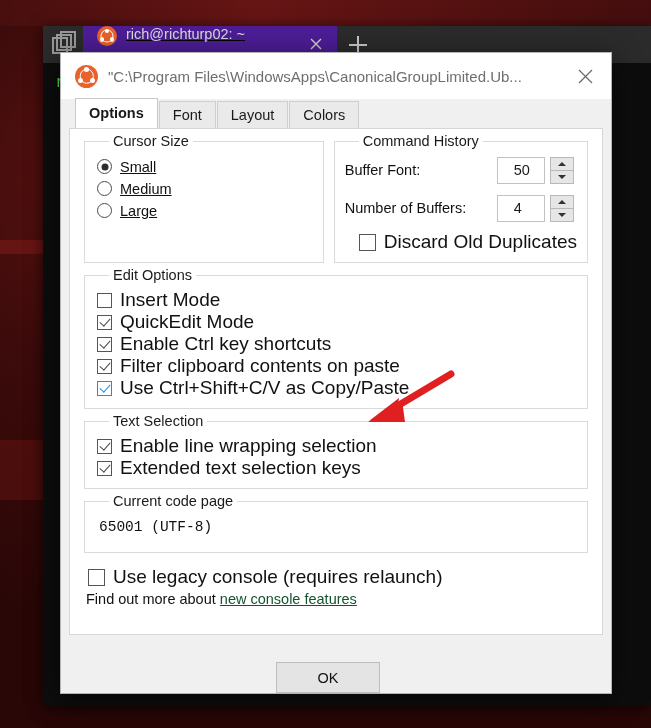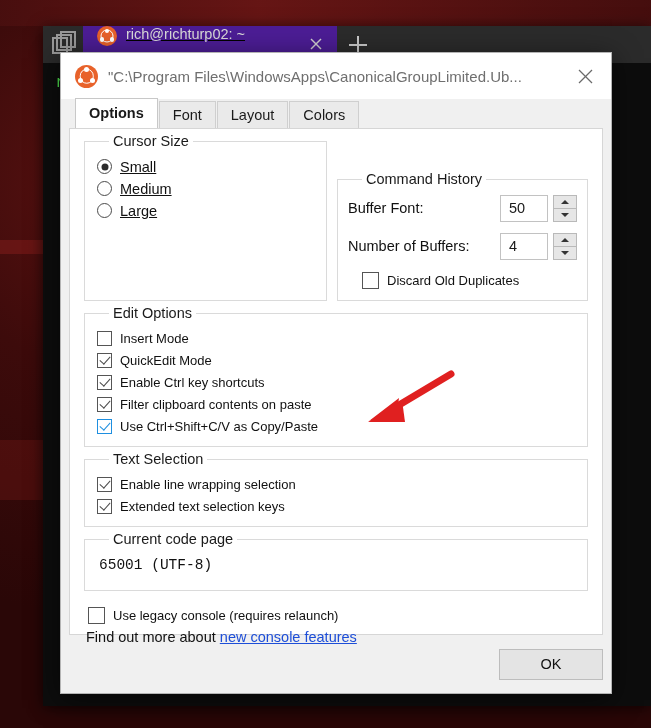--- a/index.html
+++ b/index.html
@@ -159,21 +159,21 @@
   }
   .group > .legend {
     position: absolute; top: -9px; left: 24px;
     background: #ffffff; padding: 0 4px;
     font-size: 14.5px; color: #1a1a1a;
   }
 
   .row2 { display: flex; gap: 10px; }
   .row2 > .group { flex: 1; margin-bottom: 12px; }
   #group-cursor { min-height: 116px; }
-  #group-history { min-height: 116px; margin-top: 38px; }
+  #group-history { min-height: 116px; }
 
   
   .radio-row { display: flex; align-items: center; height: 21px; margin: 1px 0; }
   .radio {
     width: 15px; height: 15px; border-radius: 50%;
     border: 1.6px solid #4b4b4b; background: #fff;
     position: relative; flex: none; margin-left: 2px;
     box-sizing: border-box;
   }
   .radio.checked::after {
@@ -191,54 +191,54 @@
     box-sizing: border-box;
   }
   .checkbox.checked::after {
     content: ""; position: absolute;
     left: 4px; top: 0px; width: 5px; height: 9px;
     border: solid #4a4a4a; border-width: 0 1.8px 1.8px 0;
     transform: rotate(42deg);
   }
   .checkbox.focused { border-color: #1e8fe0; }
   .checkbox.focused::after { border-color: #1e8fe0; }
-  .cb-label { margin-left: 8px; font-size: 13px; color: #111; white-space: nowrap; }
+  .cb-label { margin-left: 8px; font-size: 19px; color: #111; white-space: nowrap; }
 
   
   .field-row { display: flex; align-items: center; height: 30px; margin-bottom: 8px; }
   .field-label { font-size: 14.5px; color: #111; width: 152px; }
   .spin { display: flex; align-items: stretch; height: 27px; }
   .spin-input {
     width: 48px; border: 1px solid #c2c2c2; background: #fff;
-    font-size: 14.5px; color: #1a1a1a; padding-left: 8px;
+    font-size: 14.5px; color: #1a1a1a; padding-left: 16px;
     display: flex; align-items: center; box-sizing: border-box;
   }
   .spin-btns { width: 24px; display: flex; flex-direction: column; margin-left: 5px; }
   .spin-btn {
     flex: 1; border: 1px solid #b9b9b9; background: #e6e6e6;
     display: flex; align-items: center; justify-content: center;
     box-sizing: border-box;
   }
   .spin-btn + .spin-btn { border-top: none; }
   .arr { width: 0; height: 0; }
   .arr.up   { border-left: 4px solid transparent; border-right: 4px solid transparent; border-bottom: 4px solid #333; }
   .arr.down { border-left: 4px solid transparent; border-right: 4px solid transparent; border-top: 4px solid #333; }
 
   #codepage-value { font-size: 14.5px; color: #111; padding: 4px 0 8px 4px; font-family: Liberation Mono, monospace; }
 
   #legacy-row { display: flex; align-items: center; height: 24px; margin: 8px 0 2px 2px; }
   #legacy-row .checkbox { width: 17px; height: 17px; }
   #findout-row { font-size: 14.5px; color: #111; margin-left: 2px; }
-  #findout-link { color: #1d4ed8; text-decoration: underline; }
+  #findout-link { color: #14532d; text-decoration: underline; }
 
   
   #footer {
     position: absolute; left: 0; right: 0; bottom: 0; height: 58px;
     display: flex; align-items: center; justify-content: flex-end;
-    padding-right: 8px; box-sizing: border-box; gap: 11px;
+    padding-right: 16px; box-sizing: border-box; gap: 11px; flex-direction: column;
   }
   .dlgbtn {
     width: 104px; height: 31px; background: #e4e4e4;
     border: 1px solid #bdbdbd; font-size: 14.5px; color: #111;
     display: flex; align-items: center; justify-content: center;
     box-sizing: border-box;
   }
 
   
   #annotation-arrow { position: absolute; left: 355px; top: 365px; pointer-events: none; }

